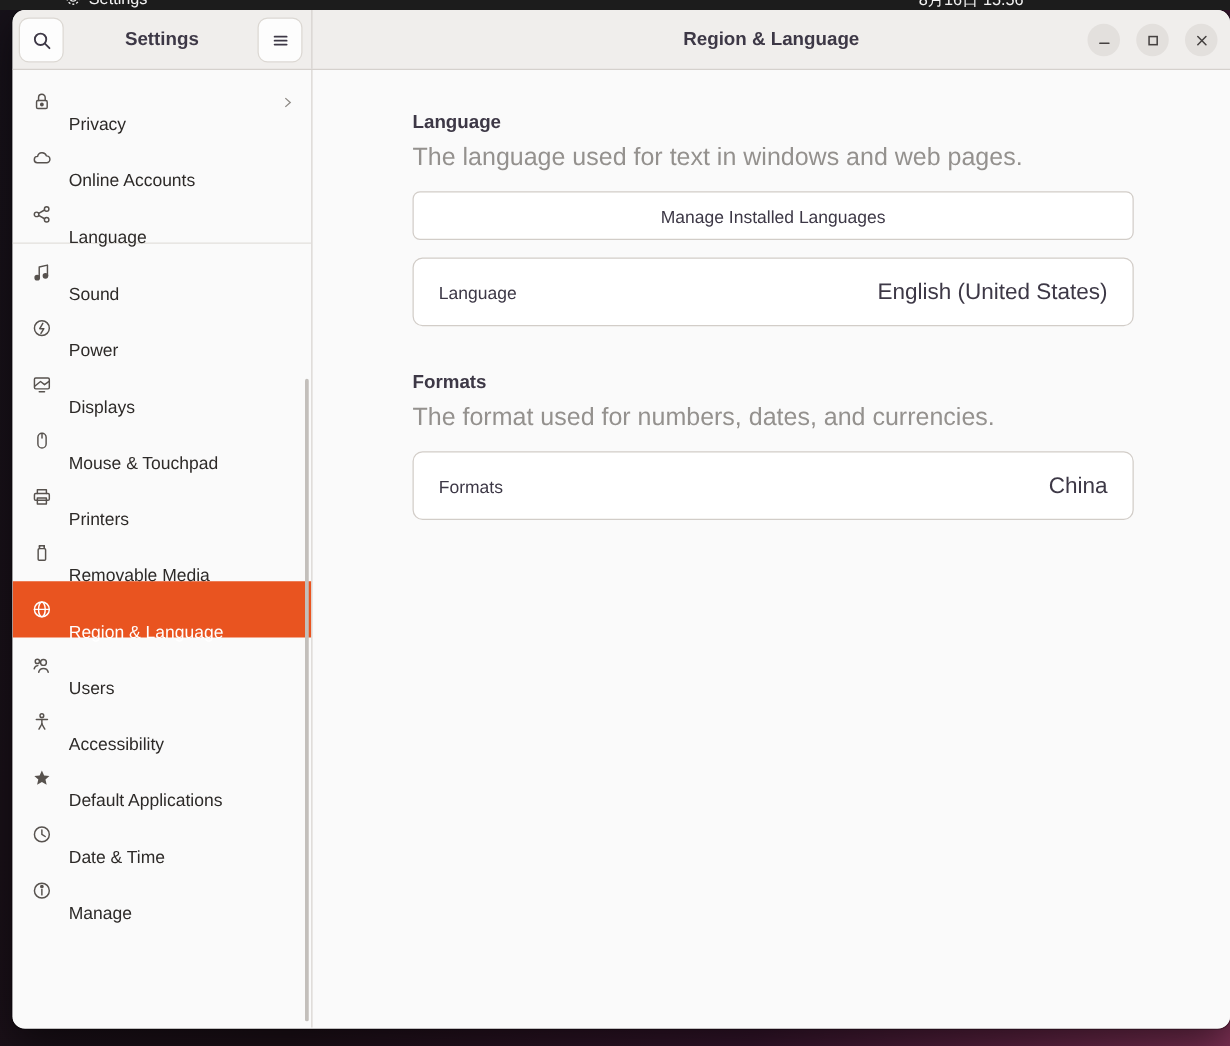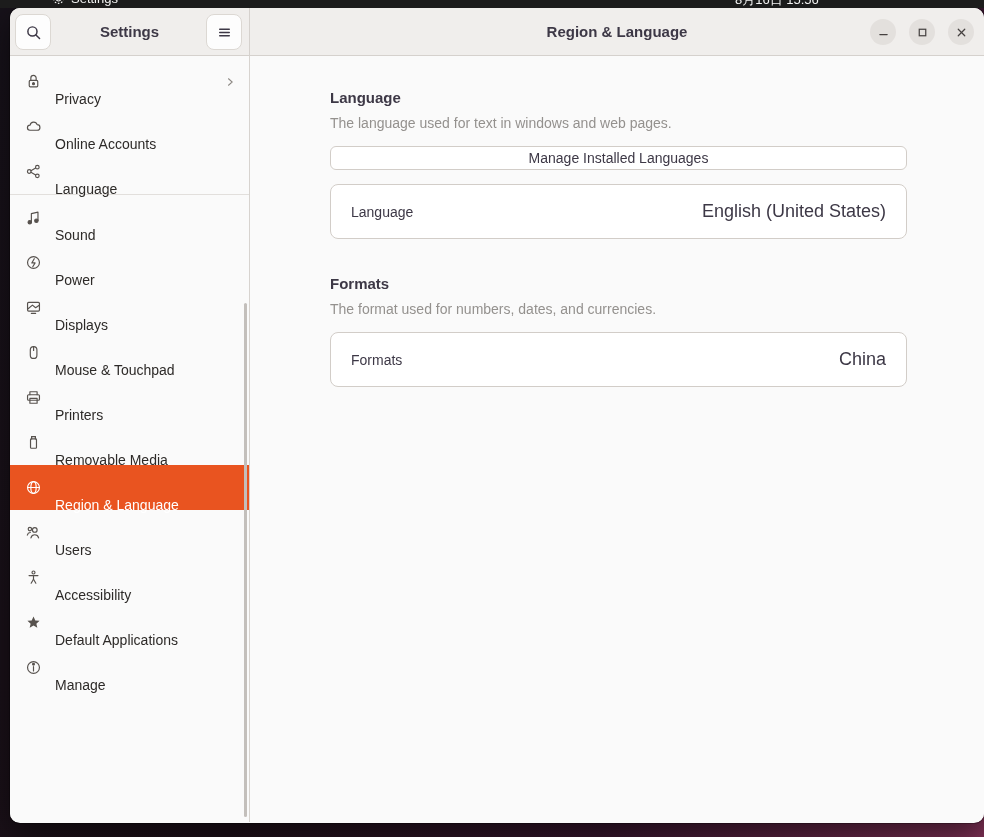--- a/index.html
+++ b/index.html
@@ -61,22 +61,22 @@
   .sb-item .sb-chevron svg { width:14px; height:14px; stroke:currentColor; fill:none; stroke-width:1.2; }
   .sb-item.selected { background:#E95420; color:#ffffff; }
   .sb-item.selected .sb-icon, .sb-item.selected .sb-label { color:#ffffff; }
   .sb-sep { height:1px; background:#e2dfdc; margin:0; }
   .sb-scrollbar { position:absolute; right:2px; top:247px; width:3px; height:514px;
     background:#c3bfbb; border-radius:2px; }
 
   
   .content { flex:1; padding:33px 77px 0 80px; background:#fafafa; }
   .section-title { font-size:15px; font-weight:700; color:#3d3846; margin-bottom:9px; }
-  .section-desc { font-size:14px; color:#94918e; margin-bottom:15px; }
-  .manage-btn { width:100%; height:24px; background:#ffffff; border:1px solid #d2cdc8;
+  .section-desc { font-size:20px; color:#94918e; margin-bottom:15px; }
+  .manage-btn { width:100%; height:39px; background:#ffffff; border:1px solid #d2cdc8;
     border-radius:6px; font-family:inherit; font-size:14px; color:#3d3846;
     display:flex; align-items:center; justify-content:center; cursor:pointer; margin-bottom:14px; }
   .card { background:#ffffff; border:1px solid #d2cdc8; border-radius:8px; overflow:hidden; }
   .card-row { height:53px; display:flex; align-items:center; justify-content:space-between;
     padding:0 20px; cursor:pointer; }
   .row-label { font-size:14px; color:#3d3846; }
   .row-value { font-size:18px; color:#3d3846; }
   .section-gap { height:36px; }
 </style>
 </head>
@@ -286,20 +286,29 @@
               <svg viewBox="0 0 16 16">
                 <path d="M8 2.3 l1.7 3.7 4 .4 -3 2.7 .9 3.9 L8 10.9 4.4 13 l.9-3.9 -3-2.7 4-.4 z" fill="currentColor" stroke="none"></path>
               </svg>
             </span>
             <span class="sb-label">Default Applications</span>
           </div>
           <div class="sb-item">
             <span class="sb-icon">
               <svg viewBox="0 0 16 16">
                 <circle cx="8" cy="8" r="5.6"></circle>
+                <path d="M8 4.6 V8 l2.5 1.6"></path>
+              </svg>
+            </span>
+            <span class="sb-label">Date &amp; Time</span>
+          </div>
+          <div class="sb-item">
+            <span class="sb-icon">
+              <svg viewBox="0 0 16 16">
+                <circle cx="8" cy="8" r="5.6"></circle>
                 <line x1="8" y1="7.2" x2="8" y2="11.2"></line>
                 <circle cx="8" cy="4.9" r="0.85" fill="currentColor"></circle>
               </svg>
             </span>
             <span class="sb-label">Manage</span>
           </div>
         </div>
       <div class="sb-scrollbar"></div>
     </div>
 

